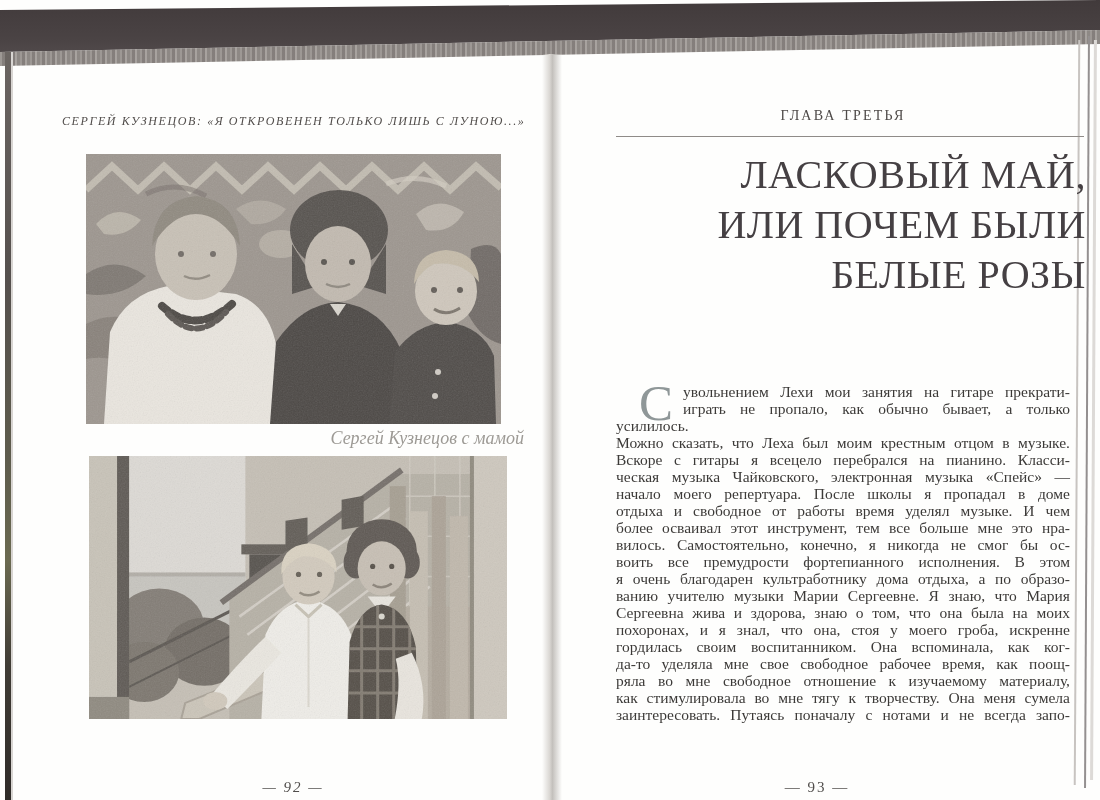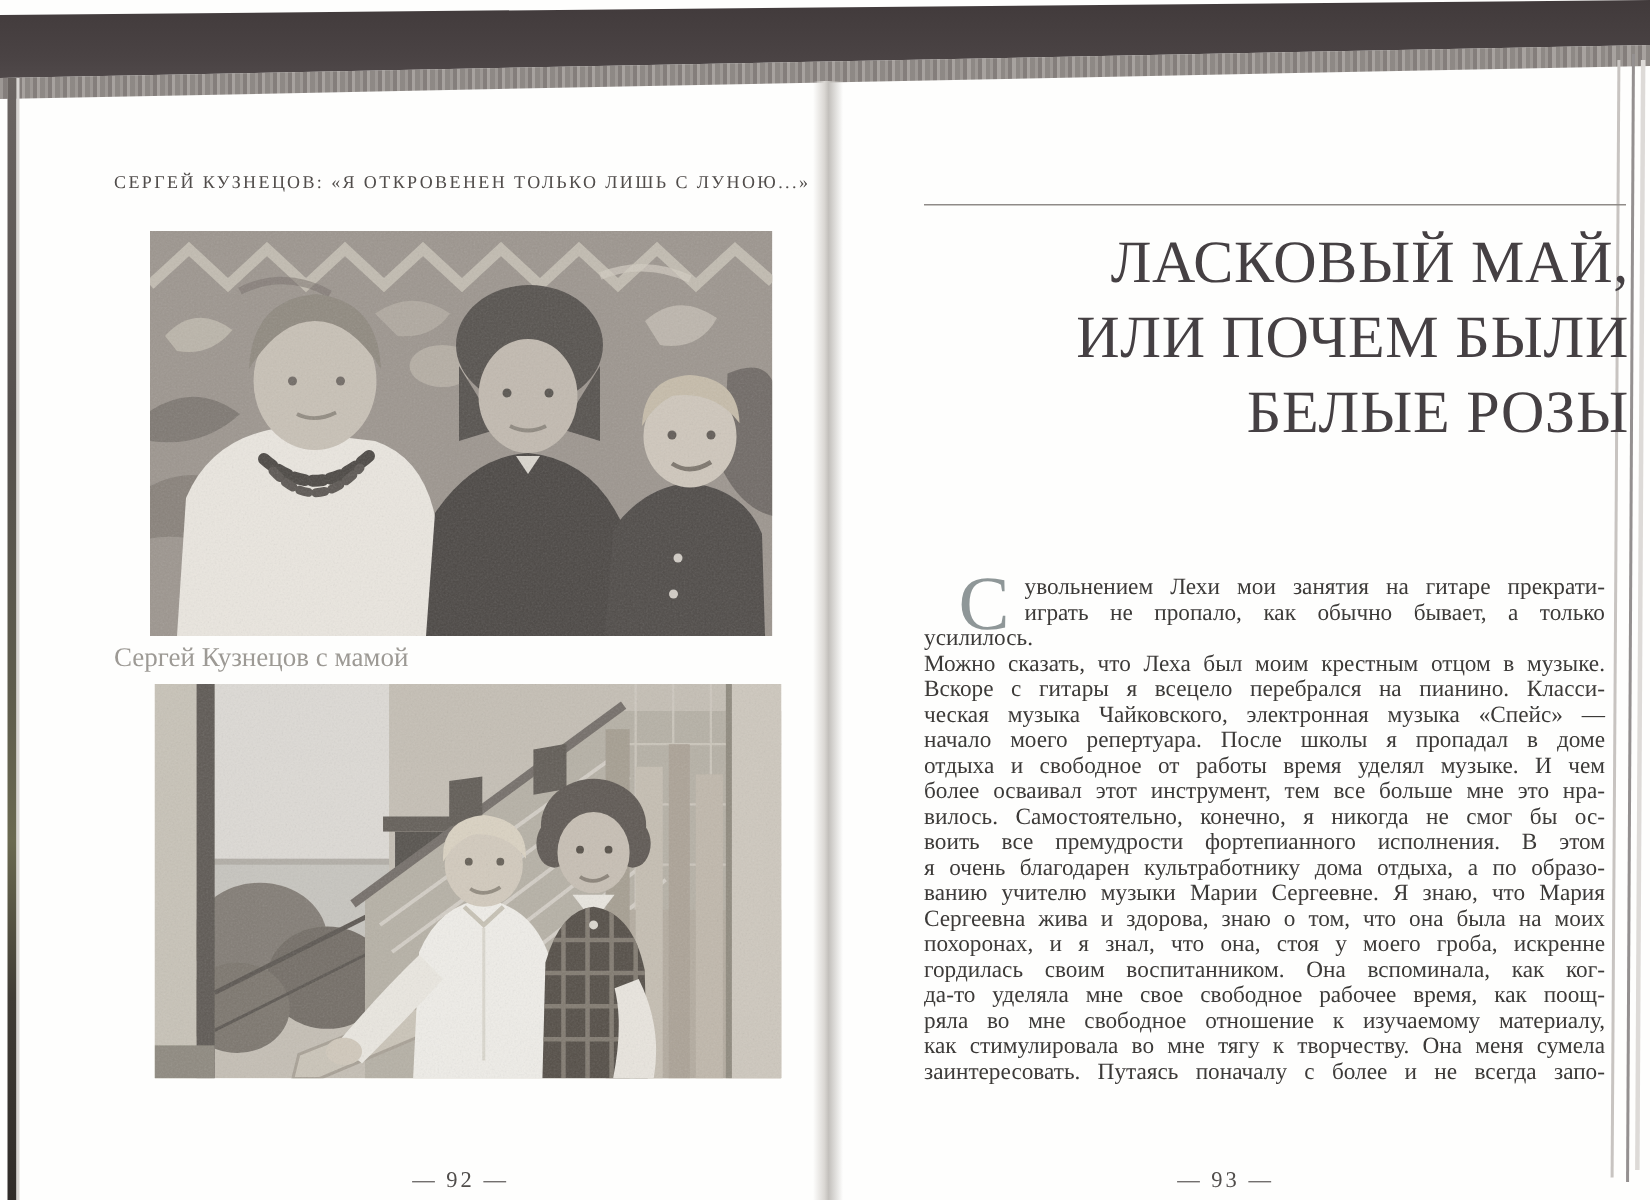--- a/index.html
+++ b/index.html
@@ -19,32 +19,32 @@
     border-right:2px solid #d8d5d2; }
   .page-edge-line { position:absolute; background:#b9b5b2; width:2px; }
   .pe1 { left:1076px; top:40px; height:745px; transform:rotate(.35deg); background:#c8c4c1; }
   .pe2 { left:1086px; top:36px; height:752px; transform:rotate(.30deg); background:#949090; width:2px; }
   .pe3 { left:1092px; top:40px; height:740px; transform:rotate(.30deg); background:#dddad7; width:3px; }
   .gutter { position:absolute; left:542px; top:54px; width:20px; height:746px;
     background:linear-gradient(90deg,rgba(210,207,203,0) 0%,#dad7d3 38%,#c3c0bc 52%,rgba(214,211,207,0) 100%); }
 
   
   .page { position:absolute; top:0; height:800px; }
-  .page-left  { left:16px;    width:545px; }
+  .page-left  { left:2px;    width:545px;font-style:italic; }
   .page-right { left:560px; width:540px; }
 
   .running-head { position:absolute; left:60px; top:114px; width:462px; text-align:center;
     font-size:12px; letter-spacing:1.6px; color:#514d4b; white-space:nowrap; }
 
   .figure { position:absolute; overflow:hidden; }
   .fig1 { left:84px;  top:154px; width:415px; height:270px; }
   .fig2 { left:87px;  top:456px; width:418px; height:263px; }
   .figure svg { display:block; width:100%; height:100%; }
 
-  .caption { position:absolute; left:60px; top:428px; width:462px; text-align:left;
+  .caption { position:absolute; left:60px; top:428px; width:462px; text-align:right;
     font-size:18px; color:#9d9a95; }
 
   .pagenum { position:absolute; top:740px; font-size:15px; color:#504d4b; letter-spacing:2px;margin-top:39px; }
   .pn-left  { left:60px;  width:462px; text-align:center; }
   .pn-right { left:70px;  width:454px; text-align:center; transform:translateX(-40px); }
 
   .kicker { position:absolute; left:56px; top:108px; width:454px; text-align:center;
     font-size:14px; letter-spacing:2.2px; color:#4e4a48; }
   .head-rule { position:absolute; left:56px; top:136px; width:468px; height:1px; background:#8f8b88; }
 
@@ -225,20 +225,21 @@
         <rect width="417" height="262" fill="#ffffff" opacity=".05"></rect>
         <rect width="417" height="262" filter="url(#grain)" opacity=".16"></rect>
       </svg>
     </div>
 
     <div class="pagenum pn-left">— 92 —</div>
   </div>
 
   <div class="page page-right">
 
+    <div class="kicker">ГЛАВА ТРЕТЬЯ</div>
     <div class="head-rule"></div>
 
     <div class="chapter-title">
       <div>ЛАСКОВЫЙ МАЙ,</div>
       <div>ИЛИ ПОЧЕМ БЫЛИ</div>
       <div>БЕЛЫЕ РОЗЫ</div>
     </div>
 
     <div class="bodytext">
       <div class="dropcap">С</div>
@@ -254,20 +255,20 @@
           <div class="bodyline">вилось. Самостоятельно, конечно, я никогда не смог бы ос-</div>
           <div class="bodyline">воить все премудрости фортепианного исполнения. В этом</div>
           <div class="bodyline">я очень благодарен культработнику дома отдыха, а по образо-</div>
           <div class="bodyline">ванию учителю музыки Марии Сергеевне. Я знаю, что Мария</div>
           <div class="bodyline">Сергеевна жива и здорова, знаю о том, что она была на моих</div>
           <div class="bodyline">похоронах, и я знал, что она, стоя у моего гроба, искренне</div>
           <div class="bodyline">гордилась своим воспитанником. Она вспоминала, как ког-</div>
           <div class="bodyline">да-то уделяла мне свое свободное рабочее время, как поощ-</div>
           <div class="bodyline">ряла во мне свободное отношение к изучаемому материалу,</div>
           <div class="bodyline">как стимулировала во мне тягу к творчеству. Она меня сумела</div>
-          <div class="bodyline">заинтересовать. Путаясь поначалу с более и не всегда запо-</div>
+          <div class="bodyline">заинтересовать. Путаясь поначалу с нотами и не всегда запо-</div>
         </div>
     </div>
 
     <div class="pagenum pn-right">— 93 —</div>
   </div>
 
 </div>
 
 </body></html>

